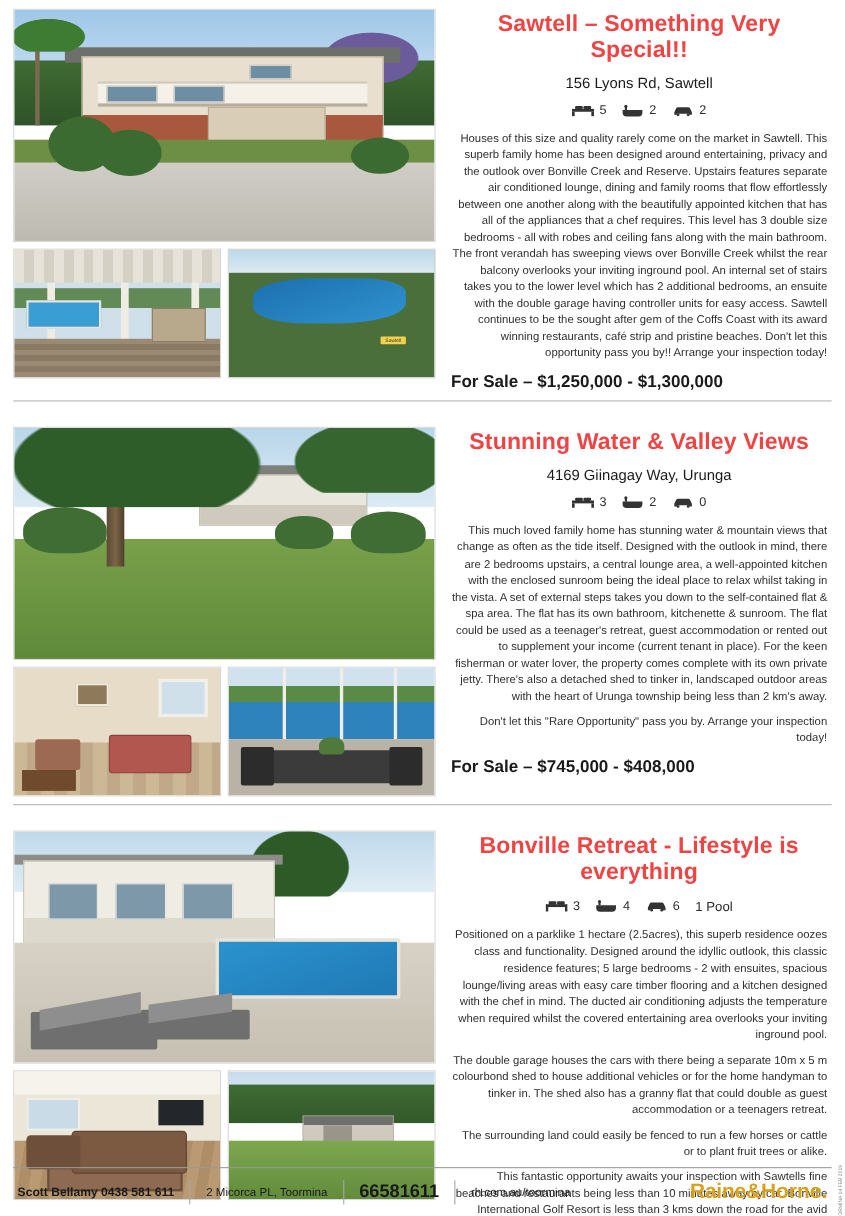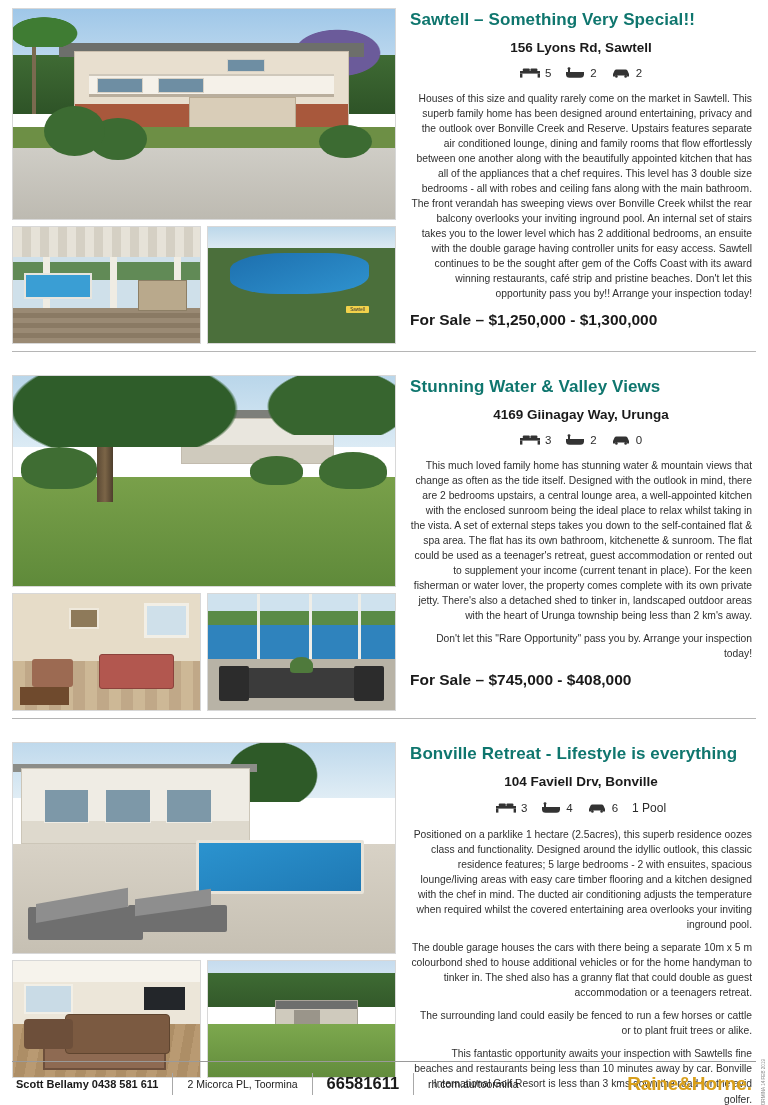--- a/index.html
+++ b/index.html
@@ -27,30 +27,31 @@
     height: 212px;
     border: 1px solid #d8d8d8;
     position: relative;
     overflow: hidden;
   }
   .thumbs { display:flex; gap: 6px; margin-top: 6px; }
   .thumb { width: 189px; height: 118px; border:1px solid #d8d8d8; position:relative; overflow:hidden; }
 
   .details { flex: 1 1 auto; padding-right: 4px; }
   .title {
-    font-size: 17px;
+    text-align: center;
+    font-size: 21px;
     font-weight: bold;
-    color: #0f766e;
+    color: #ef4444;
     letter-spacing: .1px;
     margin: 2px 0 0 0;
   }
   .address {
     text-align:center;
     font-size: 13.5px;
-    font-weight: bold;
+    font-weight: normal;
     color: #1a1a1a;
     margin-top: 10px;
   }
   .features {
     display:flex;
     justify-content:center;
     align-items:center;
     gap: 14px;
     margin-top: 12px;
     font-size: 11.5px;
@@ -483,21 +484,20 @@
             <div class="t3b-shed"></div>
             <div class="t3b-door"></div>
             <div class="t3b-lawn"></div>
           </div>
         </div>
       </div>
     </div>
 
     <div class="details">
       <div class="title">Bonville Retreat - Lifestyle is everything</div>
-      <div class="address">104 Faviell Drv, Bonville</div>
 
       <div class="features">
         <div class="feat">
           <span>
             <svg width="20" height="12" viewBox="0 0 20 12">
                 <rect x="0" y="4" width="20" height="2.6" fill="#333"></rect>
                 <rect x="0" y="6.6" width="2.4" height="4" fill="#333"></rect>
                 <rect x="17.6" y="6.6" width="2.4" height="4" fill="#333"></rect>
                 <rect x="2.8" y="1.4" width="7" height="3" rx="1" fill="#333"></rect>
                 <rect x="10.4" y="1.4" width="7" height="3" rx="1" fill="#333"></rect>

